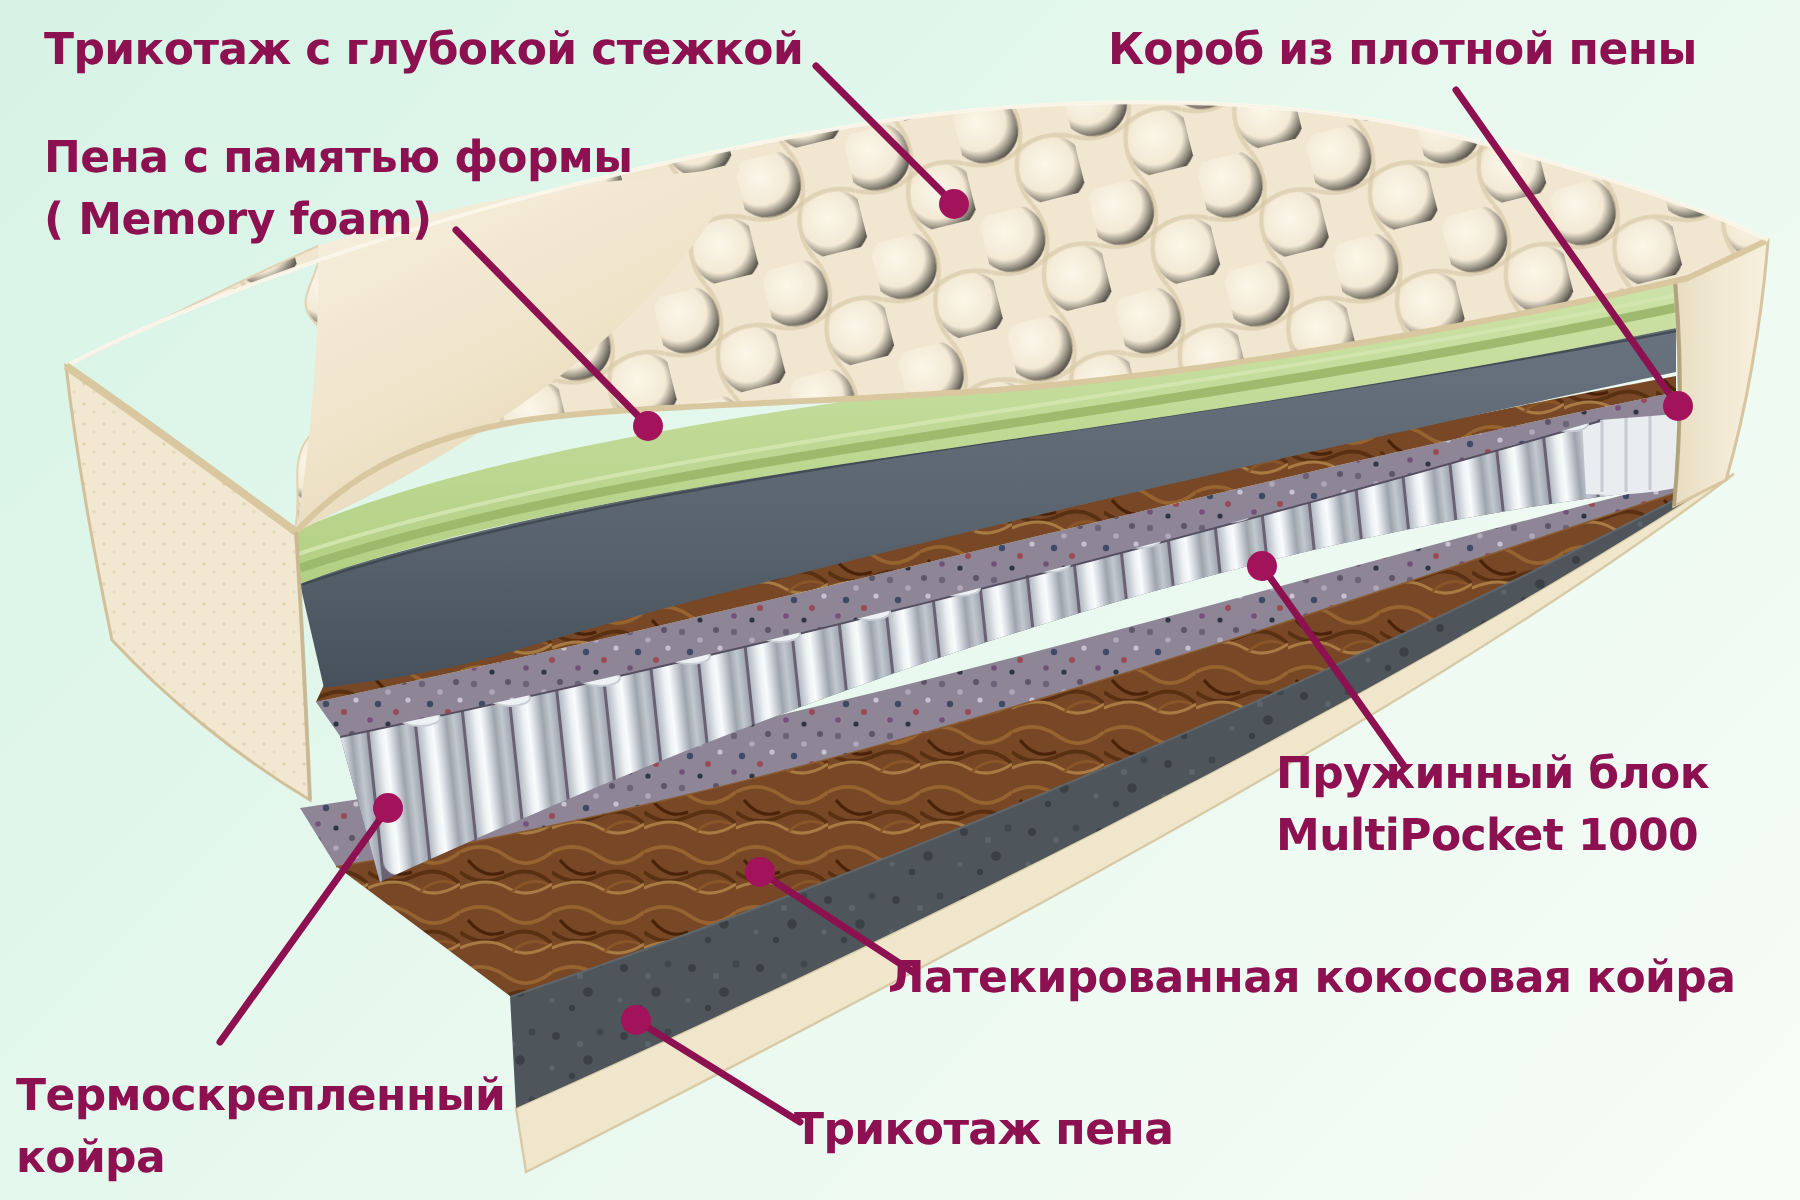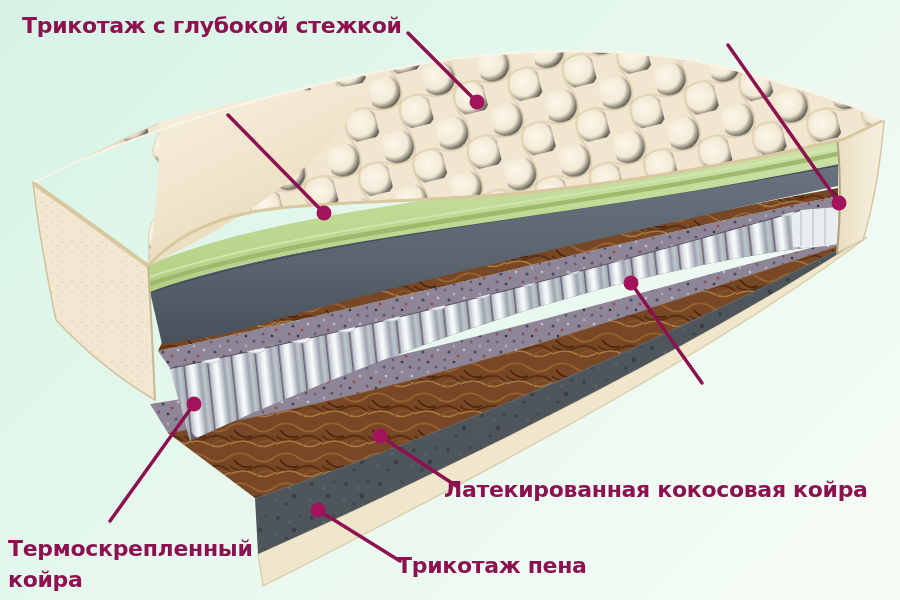--- a/index.html
+++ b/index.html
@@ -203,18 +203,23 @@
     <circle cx="839" cy="203" r="7.5"></circle>
     <circle cx="324" cy="213" r="7.5"></circle>
     <circle cx="631" cy="283" r="7.5"></circle>
     <circle cx="380" cy="436" r="7.5"></circle>
     <circle cx="194" cy="404" r="7.5"></circle>
     <circle cx="318" cy="510" r="7.5"></circle>
   </g>
 </svg>
 
 <div id="lbl-knit" class="lbl">Трикотаж с глубокой стежкой</div>
+<div id="lbl-box" class="lbl">Короб из плотной пены</div>
+<div id="lbl-memory" class="lbl">Пена с памятью формы
+( Memory foam)</div>
+<div id="lbl-spring" class="lbl">Пружинный блок
+MultiPocket 1000</div>
 <div id="lbl-coir" class="lbl">Латекированная кокосовая койра</div>
 <div id="lbl-felt" class="lbl">Термоскрепленный
 койра</div>
 <div id="lbl-charcoal" class="lbl">Трикотаж пена</div>
 
 </div>
 
 </body></html>

